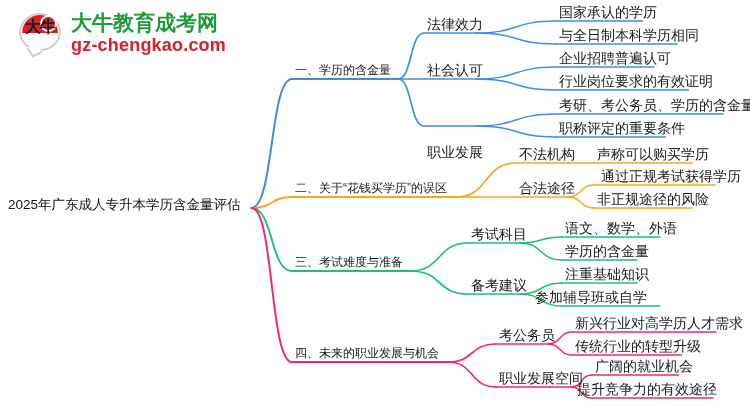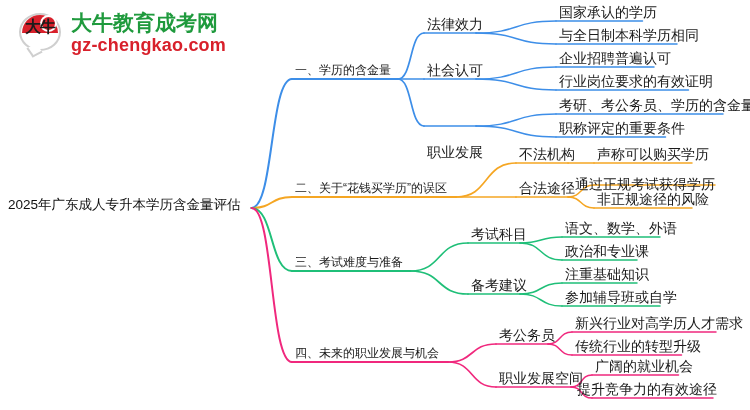--- a/index.html
+++ b/index.html
@@ -213,29 +213,29 @@
         <div class="node level2" style="left: 424px; top: 79px;">社会认可</div>
         <div class="node level3" style="left: 556px; top: 67px;">企业招聘普遍认可</div>
         <div class="node level3" style="left: 556px; top: 90px;">行业岗位要求的有效证明</div>
         <div class="node level2" style="left: 424px; top: 128px; margin-top: 33px;">职业发展</div>
         <div class="node level3" style="left: 556px; top: 114px;">考研、考公务员、学历的含金量</div>
         <div class="node level3" style="left: 556px; top: 137px;">职称评定的重要条件</div>
         <div class="node level1" style="left: 292px; top: 197px;">二、关于“花钱买学历”的误区</div>
         <div class="node level2" style="left: 516px; top: 163px;">不法机构</div>
         <div class="node level3" style="left: 594px; top: 163px;">声称可以购买学历</div>
         <div class="node level2" style="left: 516px; top: 197px;">合法途径</div>
-        <div class="node level3" style="left: 572px; top: 185px; margin-top: 8px;">通过正规考试获得学历</div>
+        <div class="node level3" style="left: 598px; top: 185px;">通过正规考试获得学历</div>
         <div class="node level3" style="left: 594px; top: 208px;">非正规途径的风险</div>
         <div class="node level1" style="left: 292px; top: 271px;">三、考试难度与准备</div>
         <div class="node level2" style="left: 468px; top: 243px;">考试科目</div>
         <div class="node level3" style="left: 562px; top: 237px;">语文、数学、外语</div>
-        <div class="node level3" style="left: 562px; top: 260px;">政治和专业课</div>
+        <div class="node level3" style="left: 562px; top: 260px;">学历的含金量</div>
         <div class="node level2" style="left: 468px; top: 294px;">备考建议</div>
         <div class="node level3" style="left: 562px; top: 283px;">注重基础知识</div>
-        <div class="node level3" style="left: 562px; top: 306px;">参加辅导班或自学</div>
+        <div class="node level3" style="left: 532px; top: 306px;">参加辅导班或自学</div>
         <div class="node level1" style="left: 292px; top: 362px;">四、未来的职业发展与机会</div>
         <div class="node level2" style="left: 496px; top: 344px;">考公务员</div>
         <div class="node level3" style="left: 572px; top: 332px;">新兴行业对高学历人才需求</div>
         <div class="node level3" style="left: 572px; top: 355px;">传统行业的转型升级</div>
         <div class="node level2" style="left: 496px; top: 387px;">职业发展空间</div>
         <div class="node level3" style="left: 592px; top: 375px;">广阔的就业机会</div>
         <div class="node level3" style="left: 574px; top: 398px;">提升竞争力的有效途径</div>
       </div>
   </div>
 

